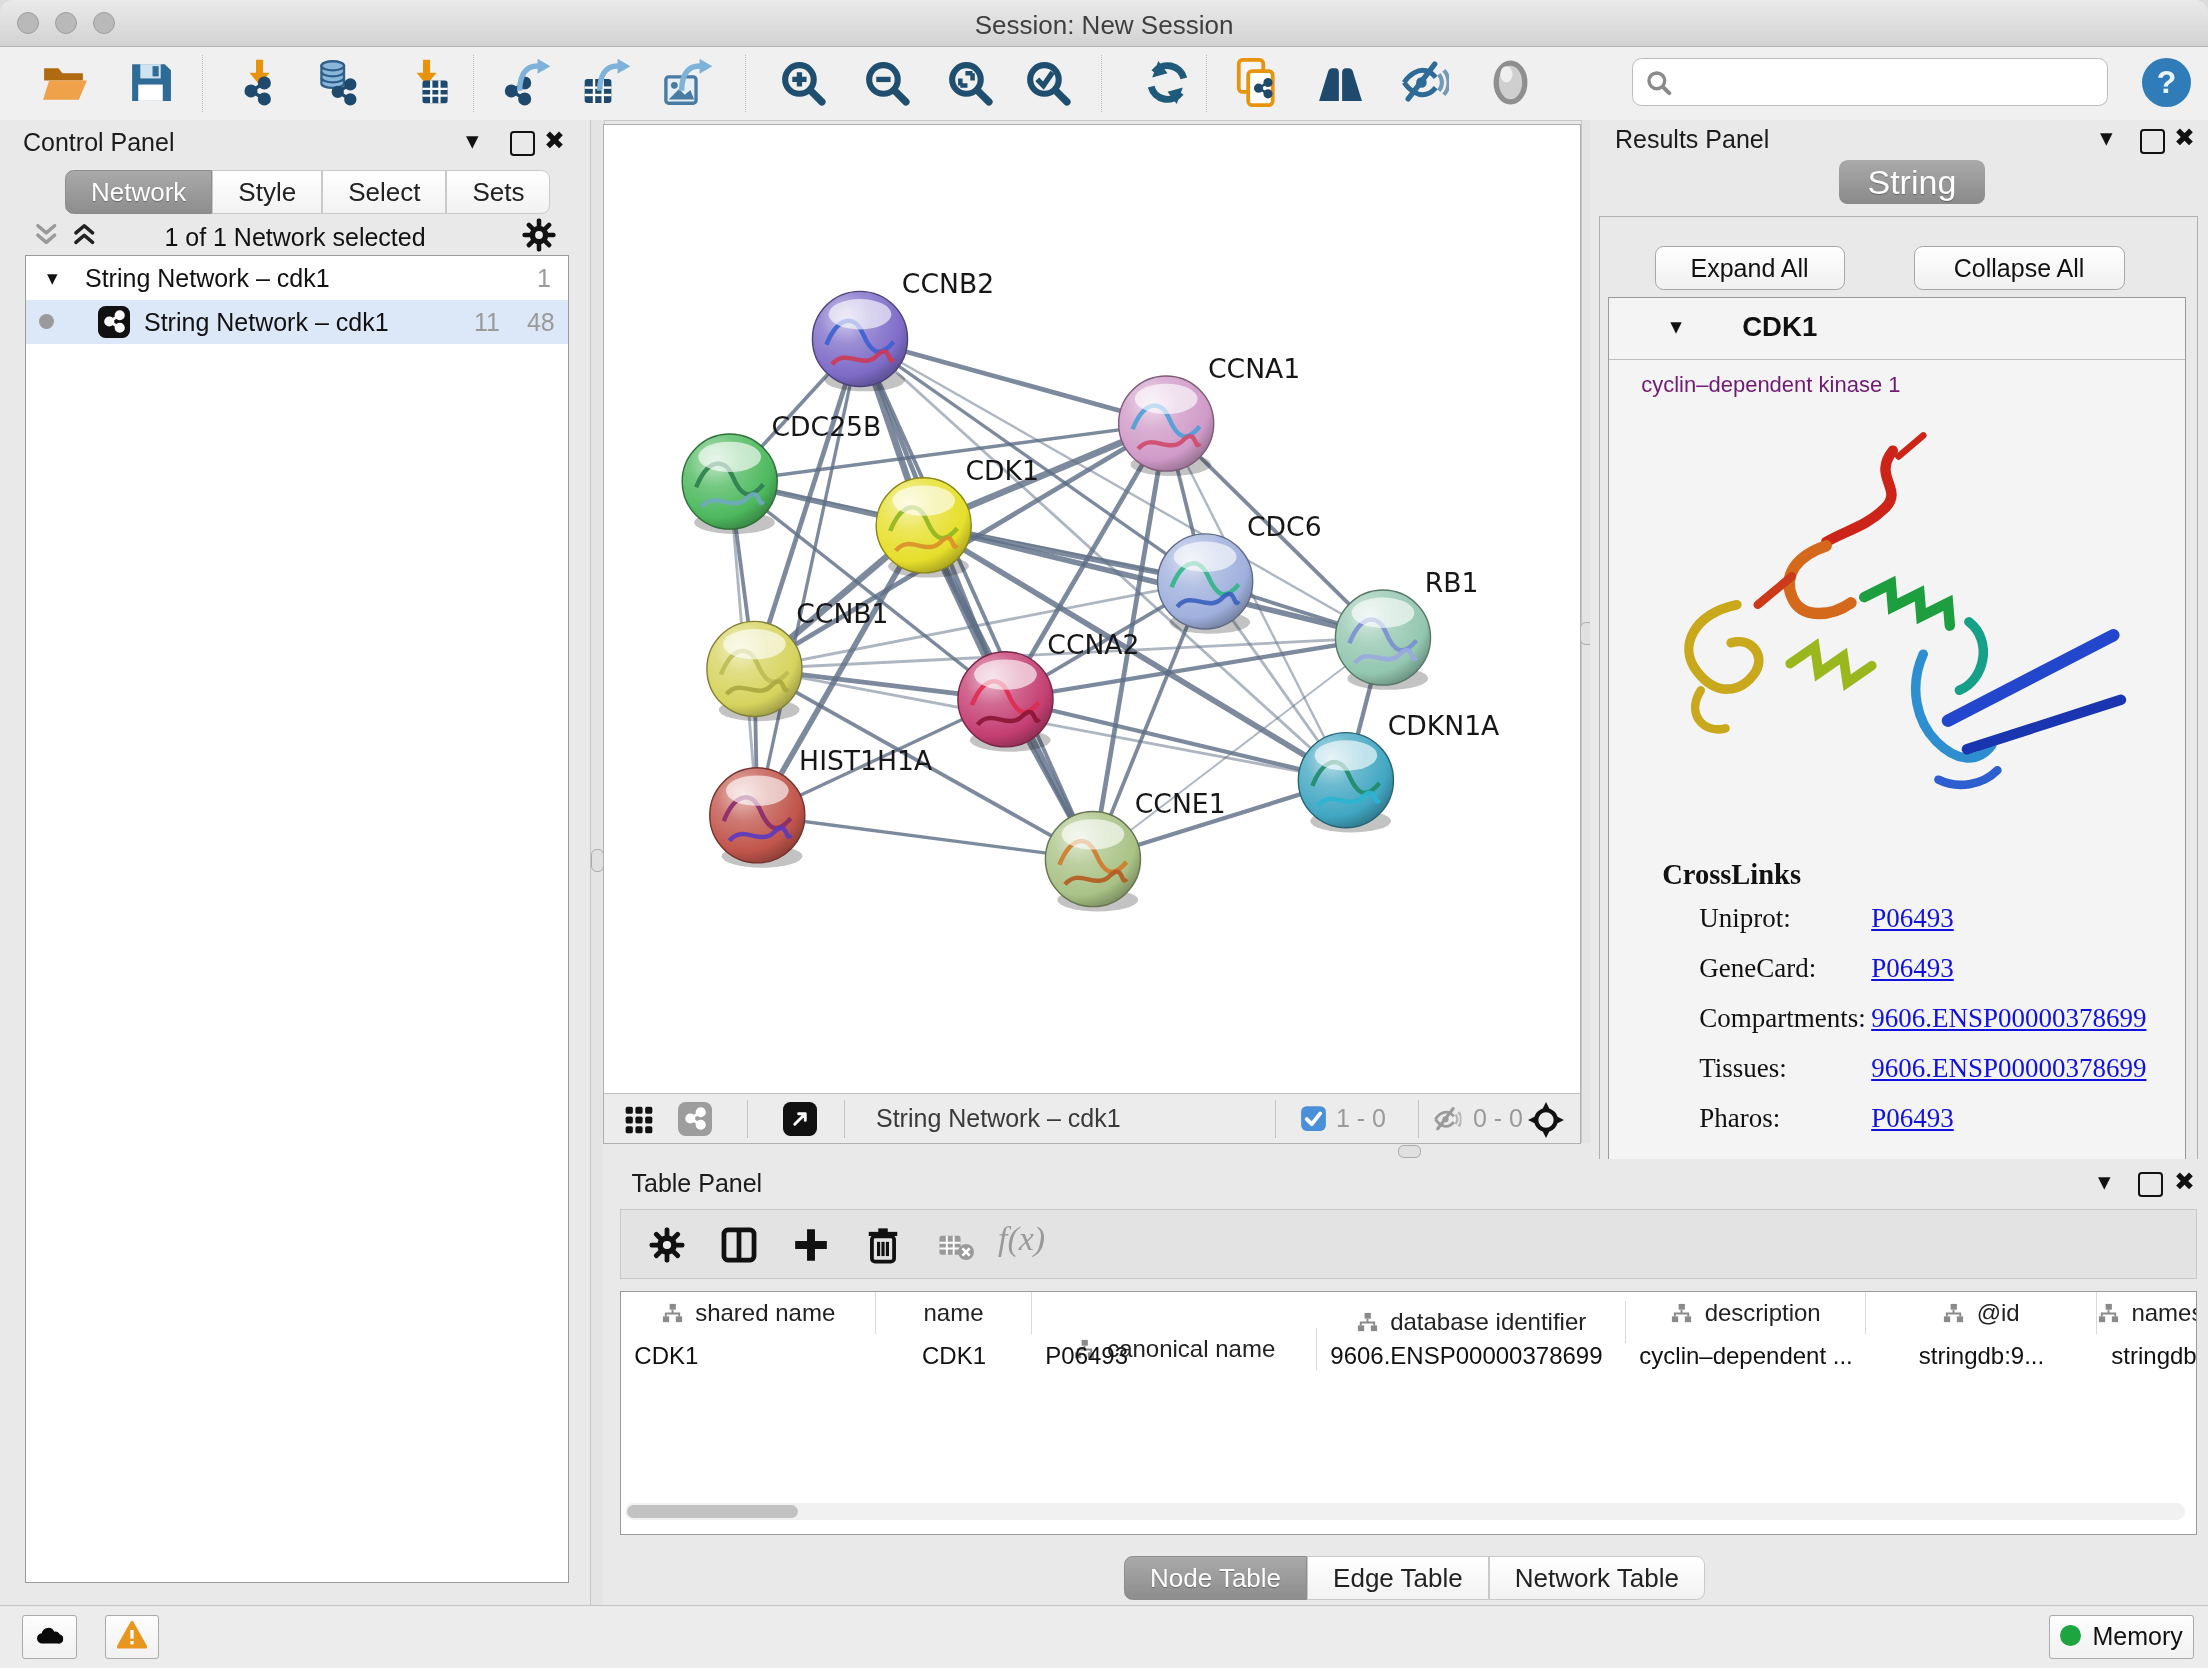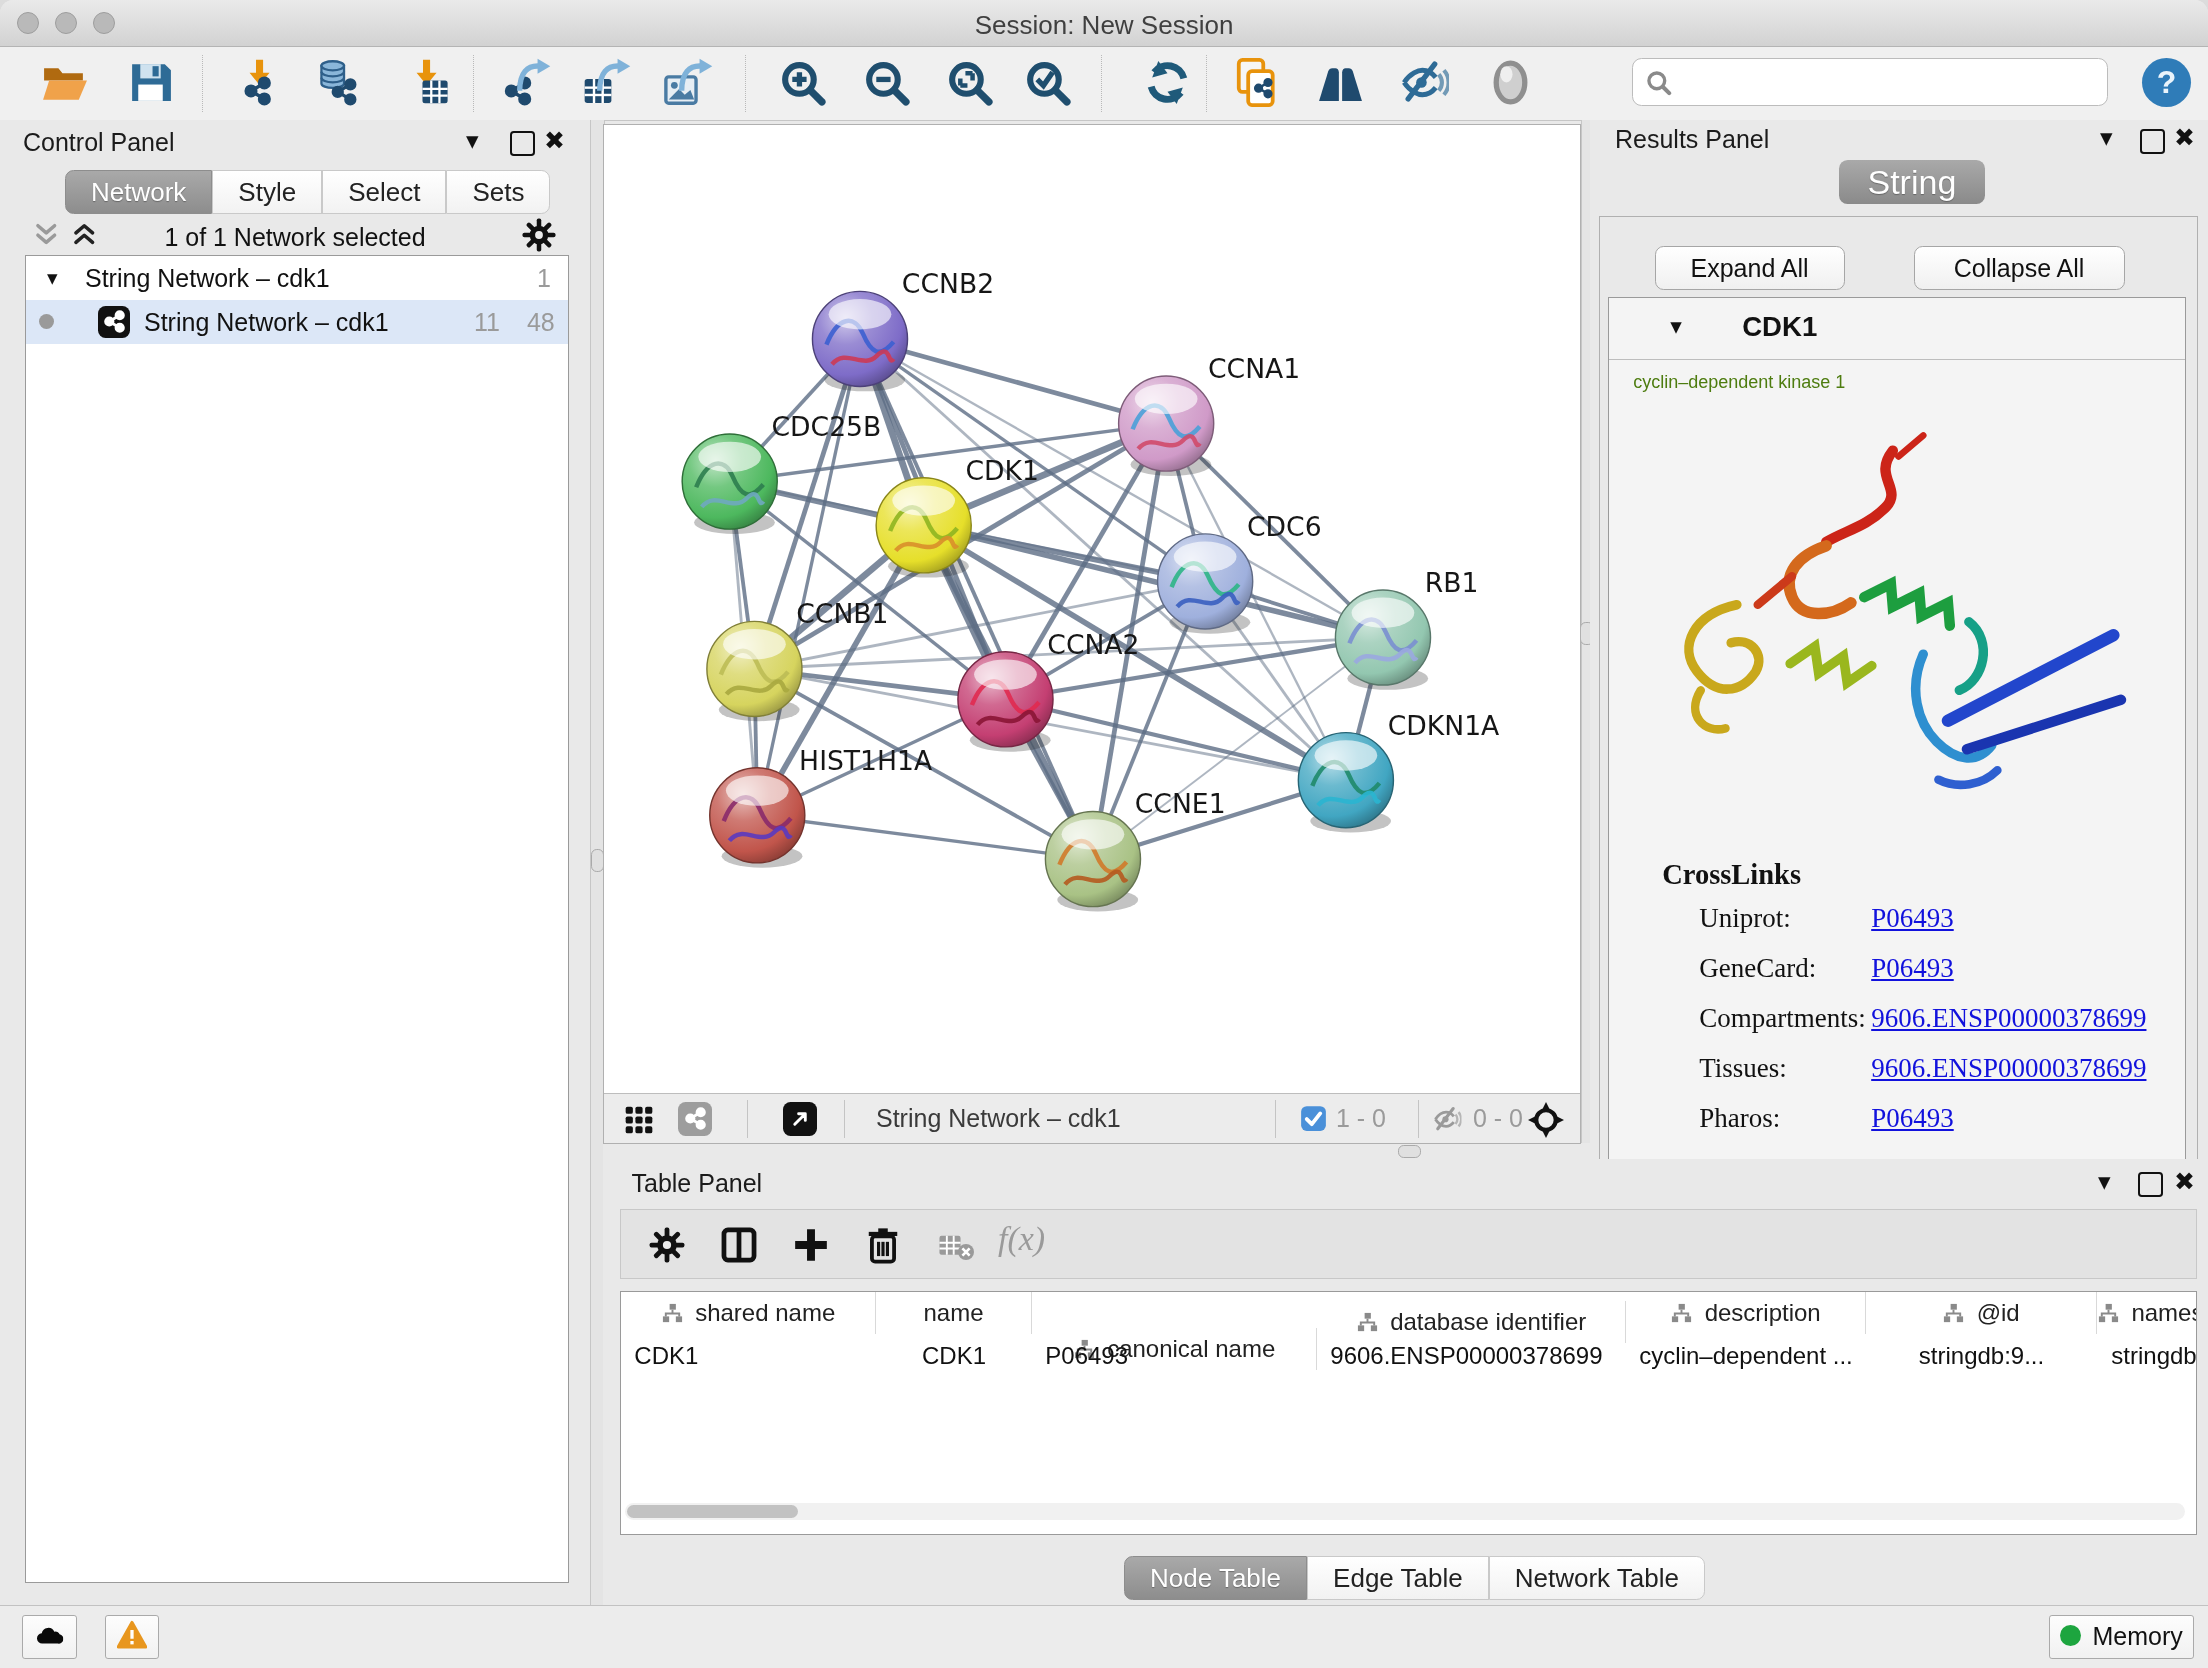--- a/index.html
+++ b/index.html
@@ -643,21 +643,21 @@
 
     <div id="rp-outer" class="abs">
       <div class="abs btn" style="left:55px;top:28.5px;width:190px">Expand All</div>
       <div class="abs btn" style="left:314px;top:28.5px;width:211px">Collapse All</div>
 
       <div id="rp-inner" class="abs">
         <div id="rp-entry-head" class="abs">
           <span class="abs" style="left:61px;top:15px;font-size:23px;color:#111">▾</span>
           <span id="rp-entry-name" class="abs" style="left:133px;top:13.3px">CDK1</span>
         </div>
-        <div class="abs" style="left:24px;top:74px;font-size:18px;color:#4d7c0f">cyclin–dependent kinase 1</div>
+        <div class="abs" style="left:32px;top:74px;font-size:22px;color:#701a75">cyclin–dependent kinase 1</div>
 
         <svg class="abs" style="left:28.5px;top:112px" width="521" height="418" viewBox="0 0 548 430">
           <g fill="none" stroke-linecap="round">
             <path d="M268,38 c-22,28 12,40 -8,60 s-42,24 -62,36" stroke="#cc2418" stroke-width="11"></path>
             <path d="M300,22 l-26,22" stroke="#cc2418" stroke-width="7"></path>
             <path d="M198,138 c-30,10 -46,30 -36,54 s42,20 62,6" stroke="#d4691c" stroke-width="12"></path>
             <path d="M162,170 l-36,30" stroke="#cc3a1a" stroke-width="9"></path>
             <path d="M104,200 c-46,10 -62,44 -42,70 s46,24 62,0 c10,-18 -6,-36 -26,-30" stroke="#c9a81c" stroke-width="10"></path>
             <path d="M66,290 c-16,26 4,46 26,40" stroke="#c9a81c" stroke-width="9"></path>
             <path d="M160,262 l26,-18 l4,28 l26,-18 l4,28 l26,-18" stroke="#9ab71e" stroke-width="10"></path>

